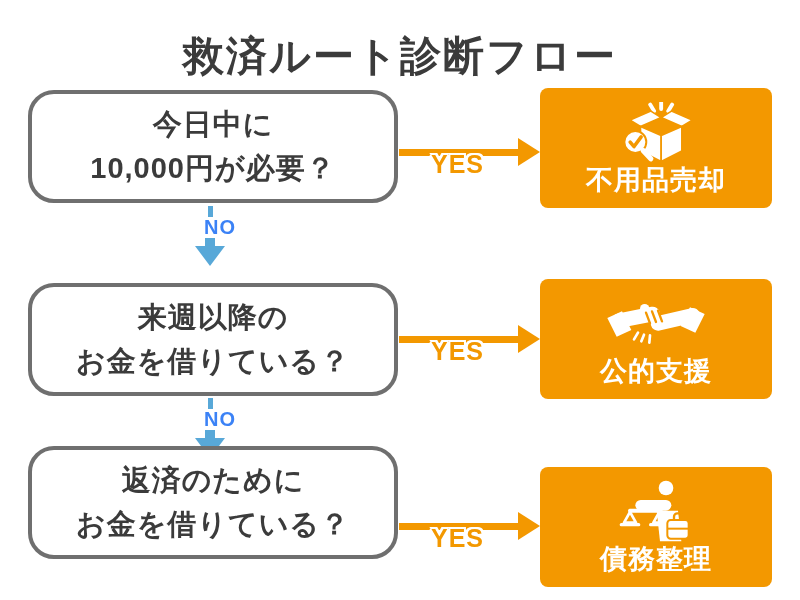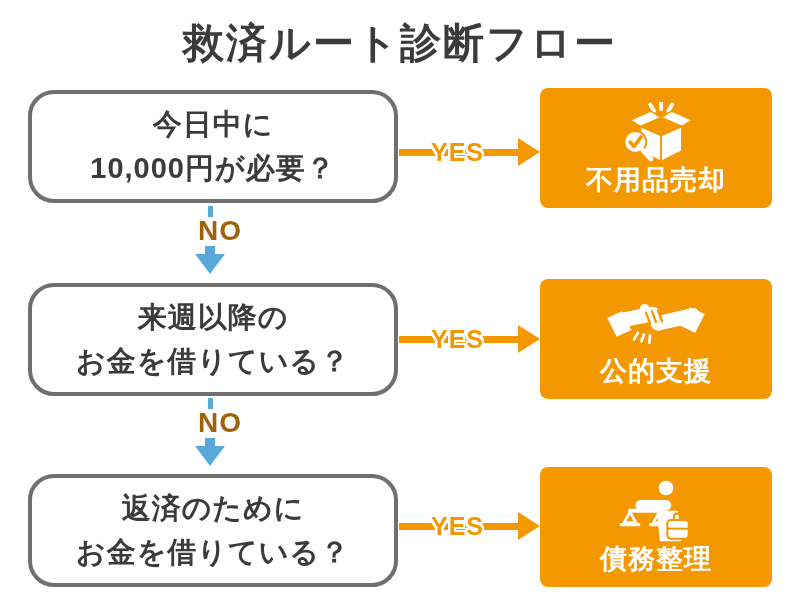--- a/index.html
+++ b/index.html
@@ -1,21 +1,21 @@
 <!DOCTYPE html>
 <html><head>
 <meta charset="utf-8">
 <style>
   html,body{margin:0;padding:0;background:#ffffff;}
   .canvas{
     position:relative;width:800px;height:600px;background:#ffffff;overflow:hidden;
     font-family:"Liberation Sans","DejaVu Sans",sans-serif;
   }
   .title{
-    position:absolute;top:16px;left:0;width:100%;text-align:center;
+    position:absolute;top:29px;left:0;width:100%;text-align:center;
     font-size:41px;font-weight:bold;color:#3b3b3b;letter-spacing:2px;margin:0;
   }
   
   .qbox{
     position:absolute;left:28px;width:370px;height:113px;background:#ffffff;
     border:4px solid #6f6f6f;border-radius:26px;box-sizing:border-box;
     display:flex;flex-direction:column;align-items:center;justify-content:center;text-align:center;
   }
   .qline{font-size:29px;font-weight:bold;color:#3b3b3b;line-height:1.5;letter-spacing:1px;}
   
@@ -24,29 +24,29 @@
     display:flex;flex-direction:column;align-items:center;justify-content:center;color:#ffffff;
   }
   .oicon{height:64px;display:flex;align-items:center;justify-content:center;margin-top:2px;}
   .olabel{font-size:27px;font-weight:bold;line-height:1.15;letter-spacing:1px;}
   
   .yes-arrow{position:absolute;left:399px;width:141px;height:36px;}
   .yes-line{position:absolute;left:0;right:16px;top:15px;height:7px;background:#F39800;}
   .yes-head{position:absolute;right:0;top:4px;width:0;height:0;
     border-top:14px solid transparent;border-bottom:14px solid transparent;border-left:22px solid #F39800;}
   .yes-label{
-    position:absolute;left:0;top:0;width:calc(100% - 24px);height:36px;line-height:36px;
+    position:absolute;left:0;top:12px;width:calc(100% - 24px);height:36px;line-height:36px;
     text-align:center;font-size:25px;font-weight:bold;color:#F39800;letter-spacing:1px;
     text-shadow:-2px -2px 0 #fff,2px -2px 0 #fff,-2px 2px 0 #fff,2px 2px 0 #fff,
                 0 -2px 0 #fff,0 2px 0 #fff,-2px 0 0 #fff,2px 0 0 #fff;
   }
   
   .no-arrow{position:absolute;left:178px;width:64px;display:flex;flex-direction:column;align-items:center;}
   .no-line{width:5px;height:11px;background:#58A8D8;}
-  .no-label{font-size:28px;font-weight:bold;color:#a16207;line-height:1.0;letter-spacing:1px;margin-left:20px;}
+  .no-label{font-size:20px;font-weight:bold;color:#3b82f6;line-height:1.0;letter-spacing:1px;margin-left:20px;}
   .no-shaft{width:10px;height:8px;background:#58A8D8;margin-top:1px;}
   .no-head{width:0;height:0;border-left:15px solid transparent;border-right:15px solid transparent;
     border-top:20px solid #58A8D8;}
   svg{display:block;}
 </style>
 </head>
 <body>
 
 <div class="canvas">
 
@@ -118,21 +118,21 @@
     <div class="olabel">公的支援</div>
   </div>
 
   <div class="no-arrow" style="top:398px;">
     <div class="no-line"></div>
     <div class="no-label">NO</div>
     <div class="no-shaft"></div>
     <div class="no-head"></div>
   </div>
 
-  <div class="qbox" style="top:474px;">
+  <div class="qbox" style="top:446px;">
     <div class="qline">返済のために</div>
     <div class="qline">お金を借りている？</div>
   </div>
 
   <div class="yes-arrow" style="top:508px;">
     <div class="yes-line"></div>
     <div class="yes-head"></div>
     <span class="yes-label">YES</span>
   </div>
 

